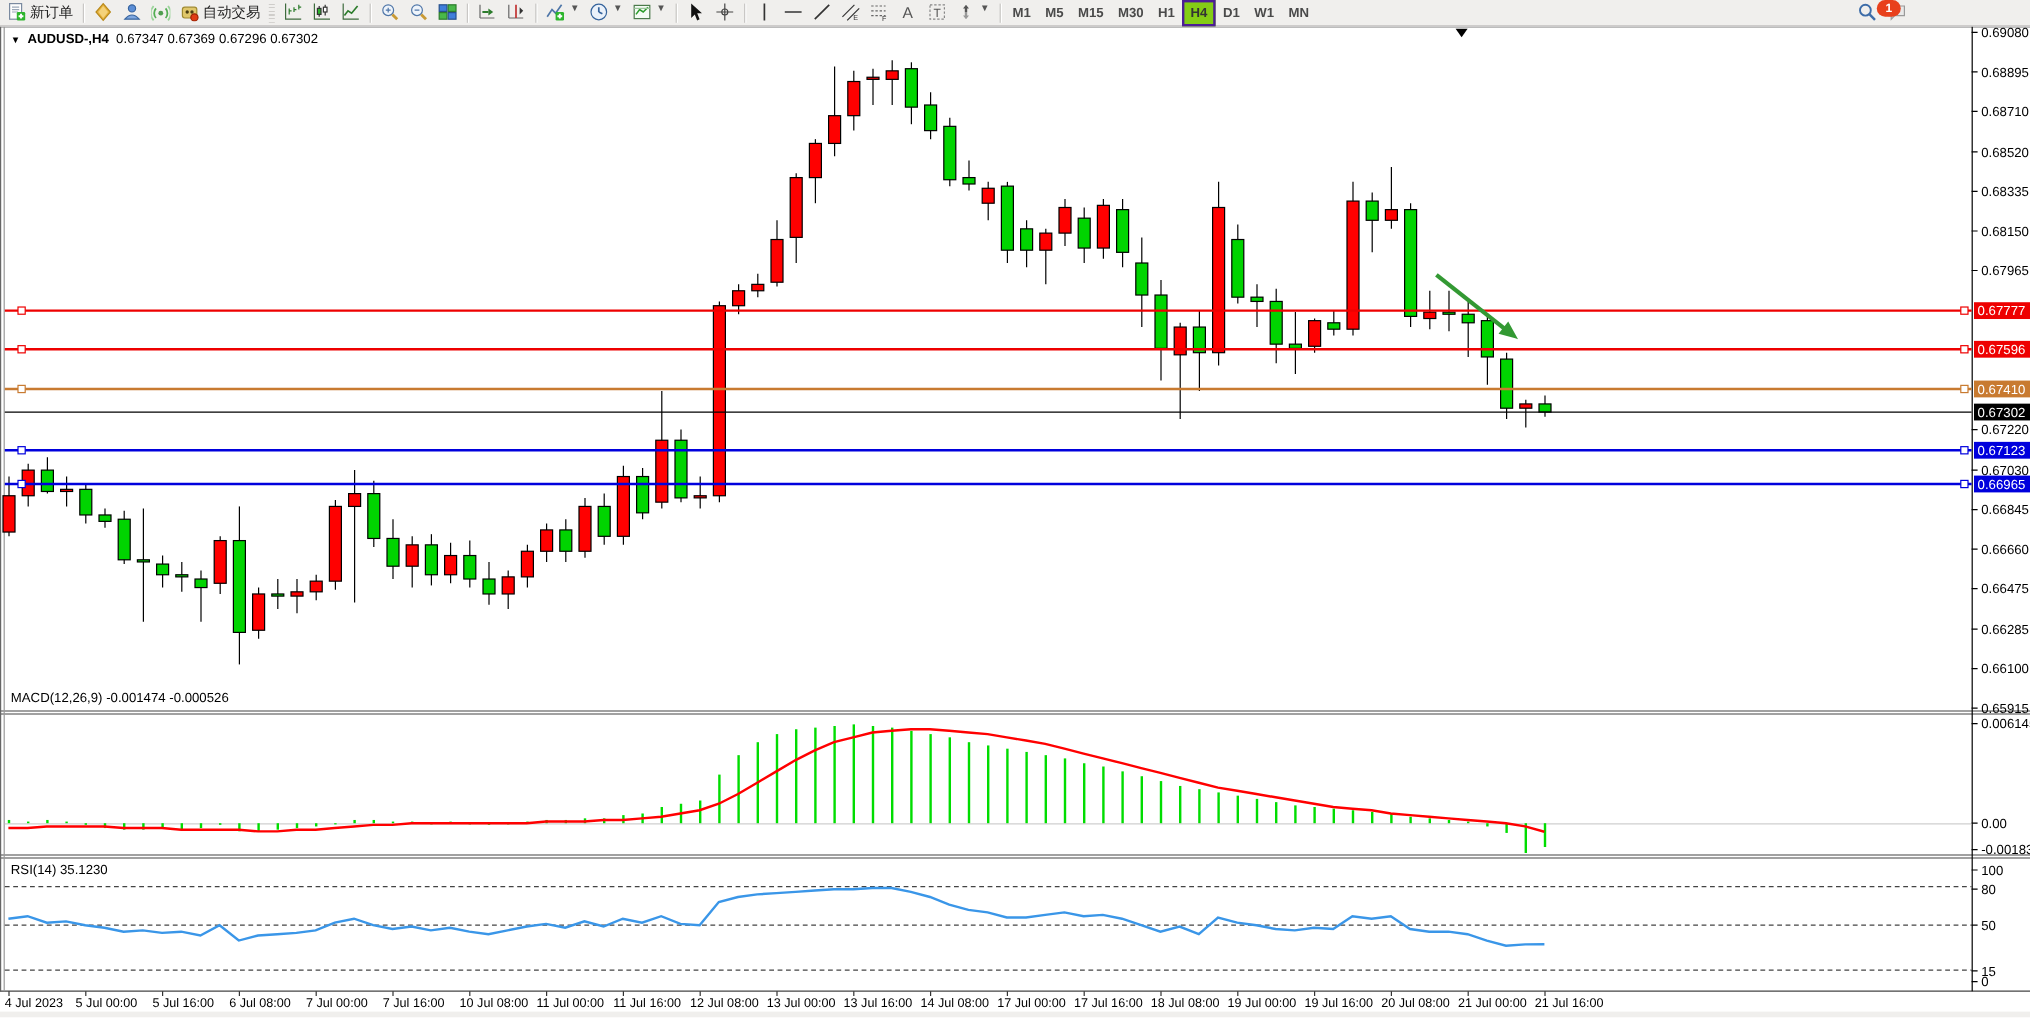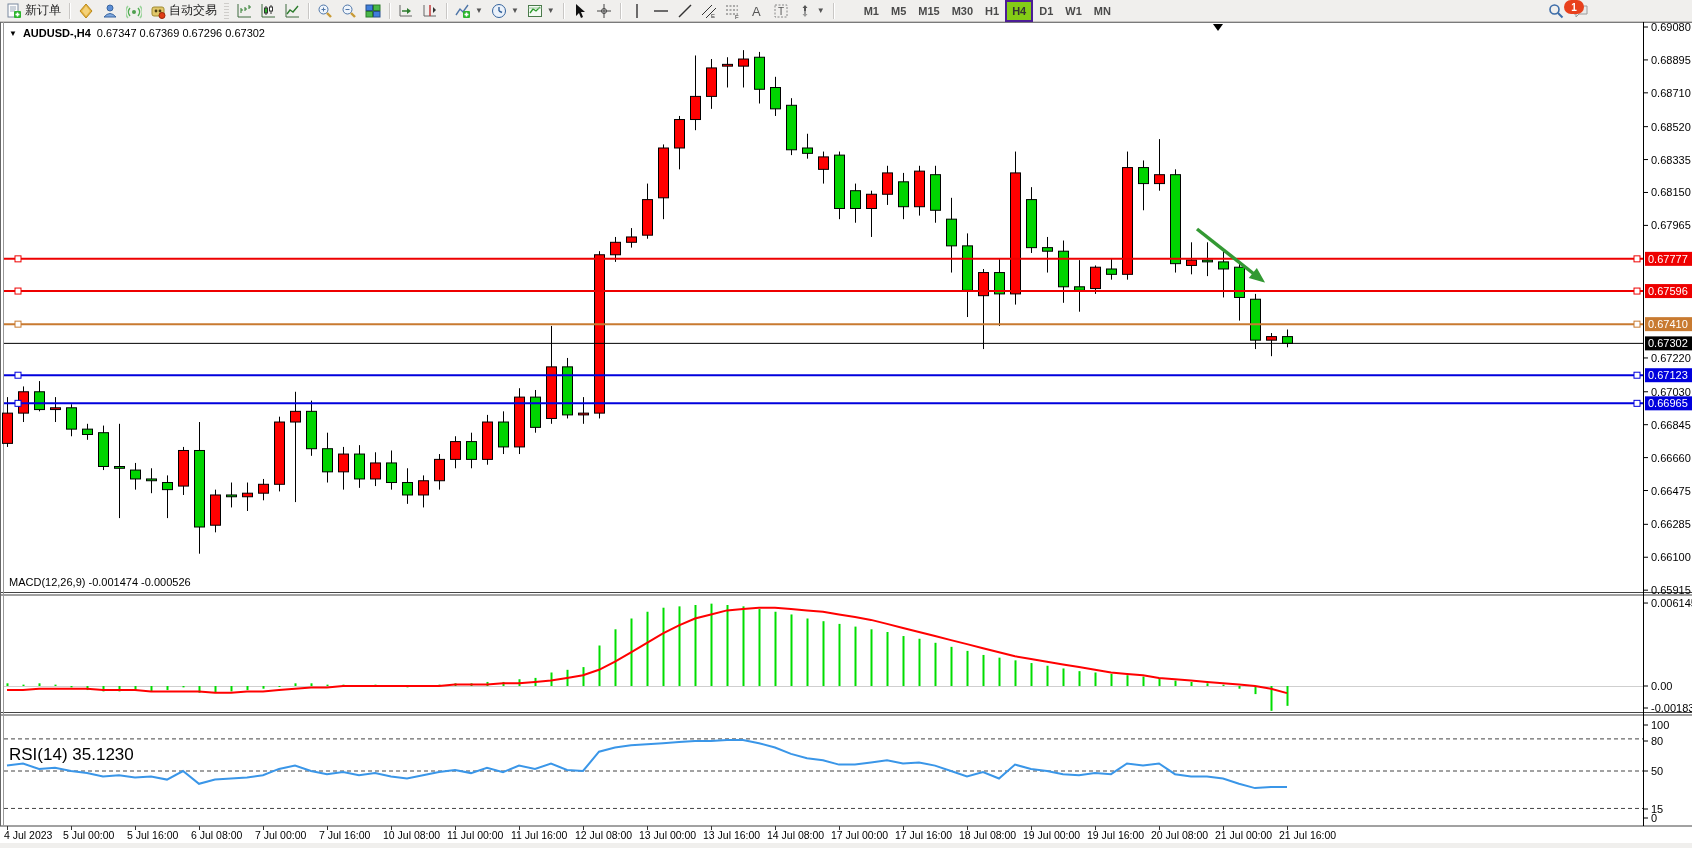--- a/index.html
+++ b/index.html
@@ -1,31 +1,31 @@
 <!DOCTYPE html>
 <html><head>
 <meta charset="utf-8">
 <style>
   html,body{margin:0;padding:0;}
   body{width:1692px;height:848px;background:#ffffff;font-family:"Liberation Sans",sans-serif;overflow:hidden;position:relative;}
   #toolbar{position:absolute;top:0;left:0;width:1692px;height:22px;background:#f0efed;border-bottom:1px solid #c6c4c2;display:flex;align-items:center;padding:0 2px;box-sizing:border-box;z-index:6;}
-  .tb{height:20px;min-width:20px;display:flex;align-items:center;justify-content:center;gap:3px;padding:0 3px;border:1px solid transparent;box-sizing:border-box;font-size:12px;color:#222;cursor:default;}
+  .tb{height:20px;min-width:20px;display:flex;justify-content:center;gap:3px;padding:0 3px;border:1px solid transparent;box-sizing:border-box;font-size:12px;color:#222;cursor:default;}
   .tb svg{display:block;}
   .sep{width:1px;height:16px;background:#c9c7c5;box-shadow:1px 0 0 #ffffff;margin:0 4px;flex:0 0 auto;}
   .grip{width:5px;height:16px;margin:0 3px;background:repeating-linear-gradient(180deg,#cfcdca 0 1px,#f0efed 1px 3px);flex:0 0 auto;}
   .caret{font-size:8px;color:#555;margin-left:1px;}
   .tf{font-size:11px;font-weight:700;color:#4a4a4a;padding:0 5px;height:18px;display:flex;align-items:center;border:1px solid transparent;}
   .tf.active{background:#84cc16;border:2px solid #4c1d95;color:#333;}
   #tbright{margin-left:auto;display:flex;align-items:center;}
   #badge{position:absolute;top:0;right:108px;min-width:14px;height:14px;background:#e8401c;border-radius:8px;color:#fff;font-size:10px;font-weight:700;display:flex;align-items:center;justify-content:center;padding:0 3px;z-index:7;}
   .hud{position:absolute;z-index:4;color:#000;white-space:nowrap;}
   #chart-title{top:27px;left:9px;font-size:11px;font-weight:700;display:flex;gap:6px;align-items:center;}
   #chart-title .tri{font-size:8px;}
   #macd-label{top:576px;left:9px;font-size:11px;}
-  #rsi-label{top:719px;left:9px;font-size:17px;margin-top:26px;}
+  #rsi-label{top:719px;left:9px;font-size:11px;}
   svg text{font-family:"Liberation Sans",sans-serif;}
 </style>
 </head>
 <body>
 
 
 
 
 <div id="toolbar">
   <div class="tb">
@@ -212,21 +212,21 @@
       </svg>
   </div>
   <div class="tb">
     <svg width="16" height="16" viewBox="0 0 16 16">
         <path d="M8 2 l2.5 3 h-1.5 v3 h-2 v-3 h-1.5 z" fill="#555"></path>
         <path d="M8 14 l-2.5 -3 h1.5 v-3 h2 v3 h1.5 z" fill="#999"></path>
       </svg>
     <span class="caret">▼</span>
   </div>
   <div class="sep"></div>
-  <div id="tfbar" style="display:flex;align-items:center;margin-left:20px;">
+  <div id="tfbar" style="display:flex;align-items:center;">
       <div class="tf">M1</div>
       <div class="tf">M5</div>
       <div class="tf">M15</div>
       <div class="tf">M30</div>
       <div class="tf">H1</div>
       <div class="tf active">H4</div>
       <div class="tf">D1</div>
       <div class="tf">W1</div>
       <div class="tf">MN</div>
     </div>

